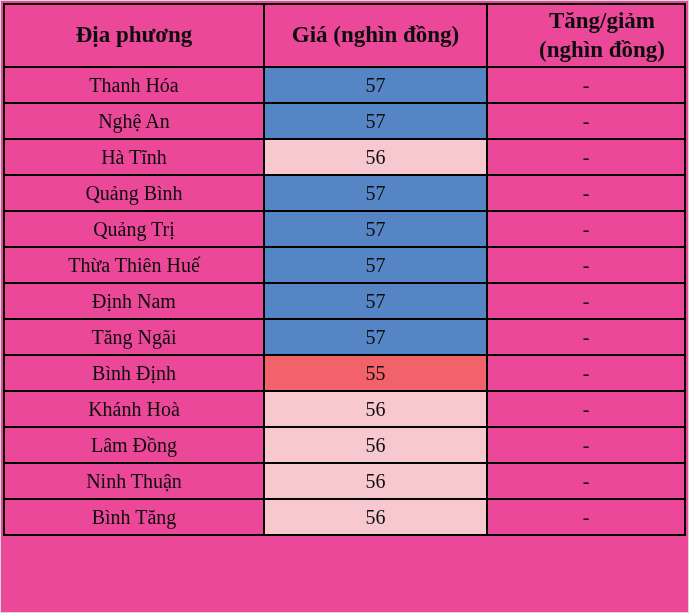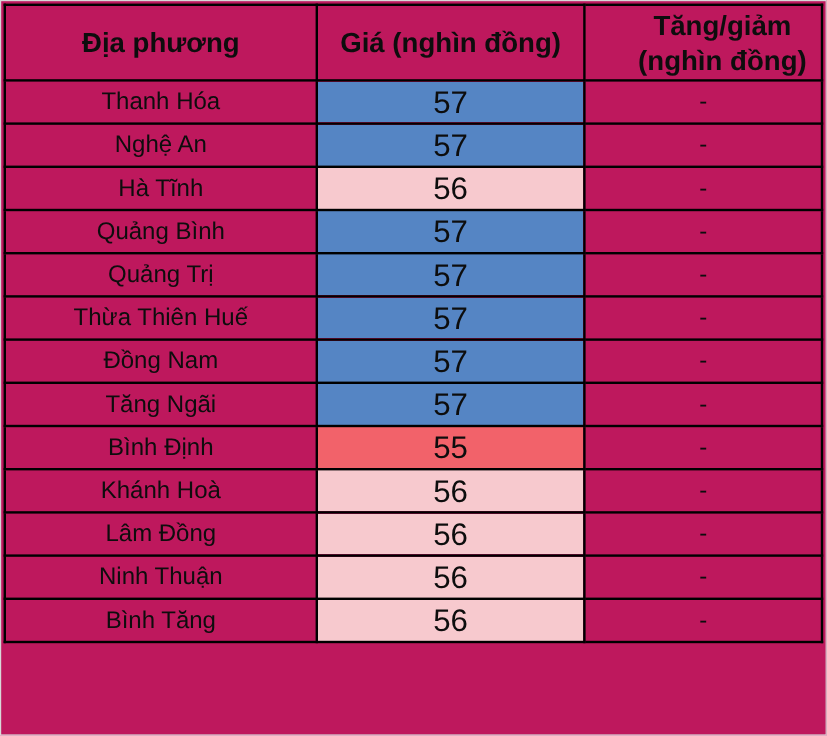--- a/index.html
+++ b/index.html
@@ -4,24 +4,24 @@
 <style>
   html, body {
     margin: 0;
     padding: 0;
     background: #ffffff;
   }
   .canvas {
     position: relative;
     width: 689px;
     height: 613px;
-    background: #be185d;
+    background: #ec4899;
     box-sizing: border-box;
     border: 1px solid #d8d8d8;
-    font-family: Liberation Sans, sans-serif;
+    font-family: Liberation Serif, serif;
     overflow: hidden;
   }
   table.price-table {
     position: absolute;
     left: 2px;
     top: 2px;
     border-collapse: collapse;
     table-layout: fixed;
     width: 681px;
   }
@@ -48,21 +48,21 @@
     display: inline-block;
     max-width: 190px;
     margin-left: 32px;
   }
   tbody td {
     height: 34px;
     font-size: 20px;
     font-weight: normal;
   }
   tbody td.price-cell {
-    font-size: 26px;
+    font-size: 20px;
   }
 </style>
 </head>
 <body>
 
 <div class="canvas">
   <table class="price-table">
     <colgroup>
       <col class="c-province">
       <col class="c-price">
@@ -106,21 +106,21 @@
       <td>-</td>
     </tr>
 
     <tr>
       <td>Thừa Thiên Huế</td>
       <td class="price-cell" style="background: rgb(85, 133, 196);">57</td>
       <td>-</td>
     </tr>
 
     <tr>
-      <td>Đồng Nam</td>
+      <td>Định Nam</td>
       <td class="price-cell" style="background: rgb(85, 133, 196);">57</td>
       <td>-</td>
     </tr>
 
     <tr>
       <td>Tăng Ngãi</td>
       <td class="price-cell" style="background: rgb(85, 133, 196);">57</td>
       <td>-</td>
     </tr>
 

